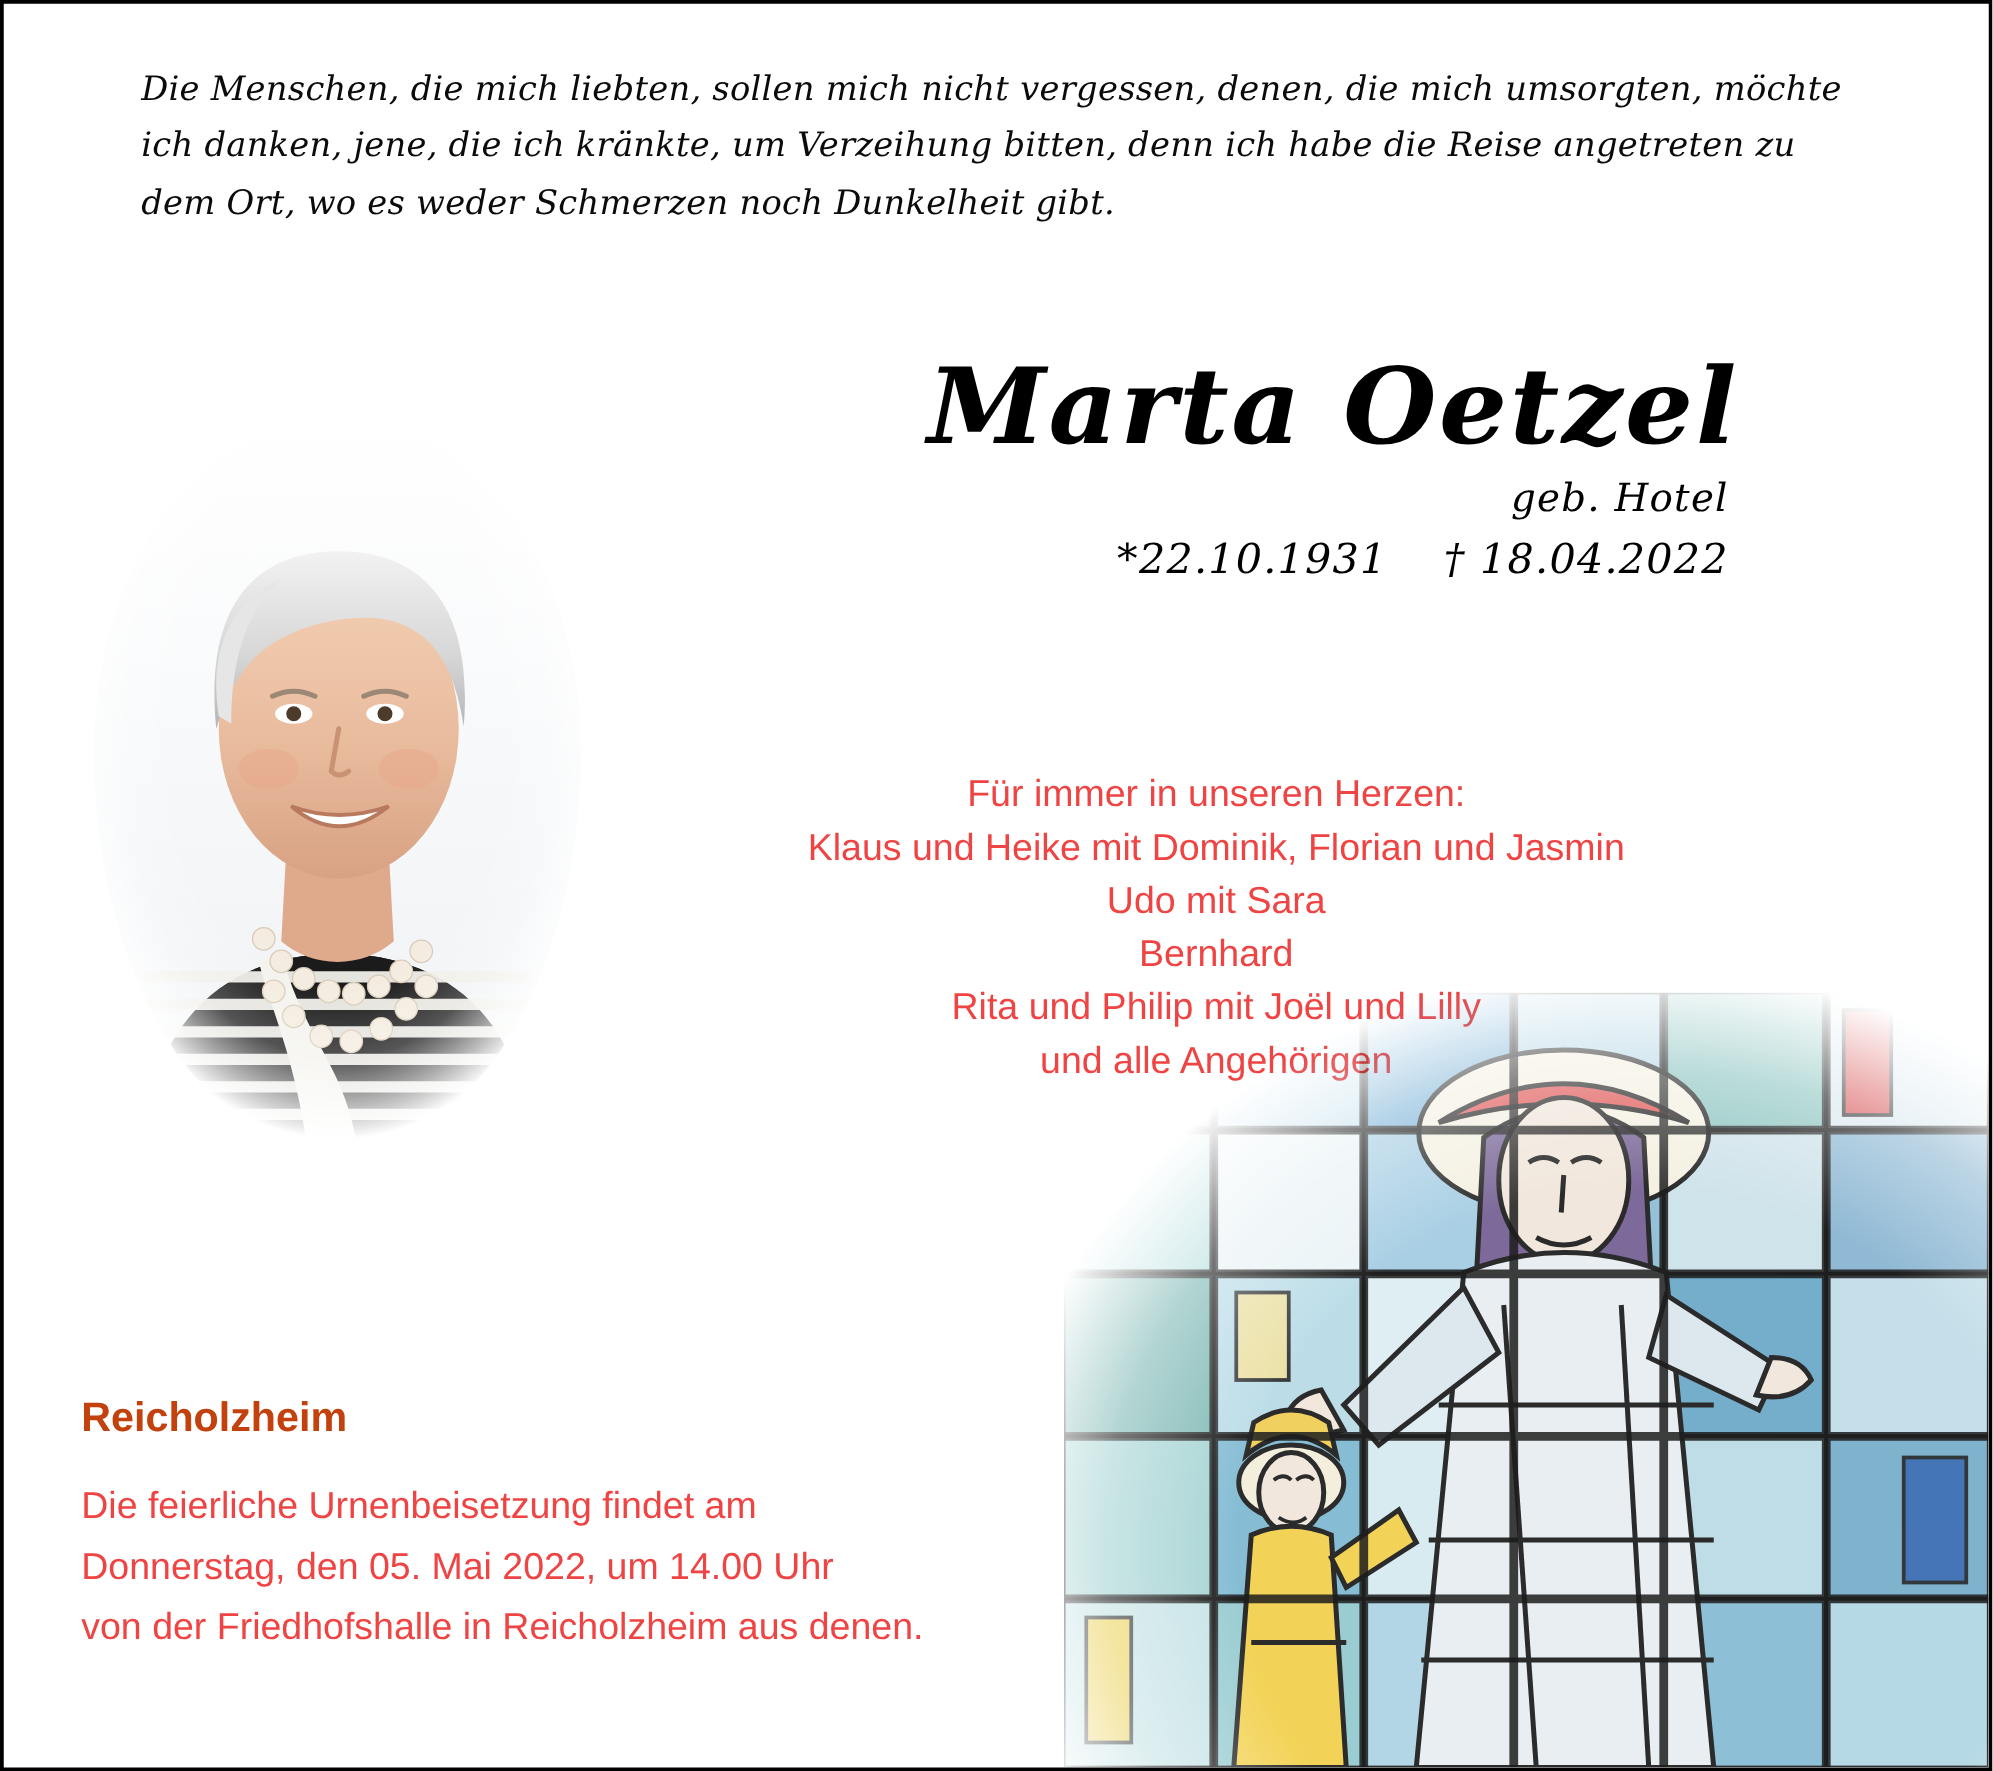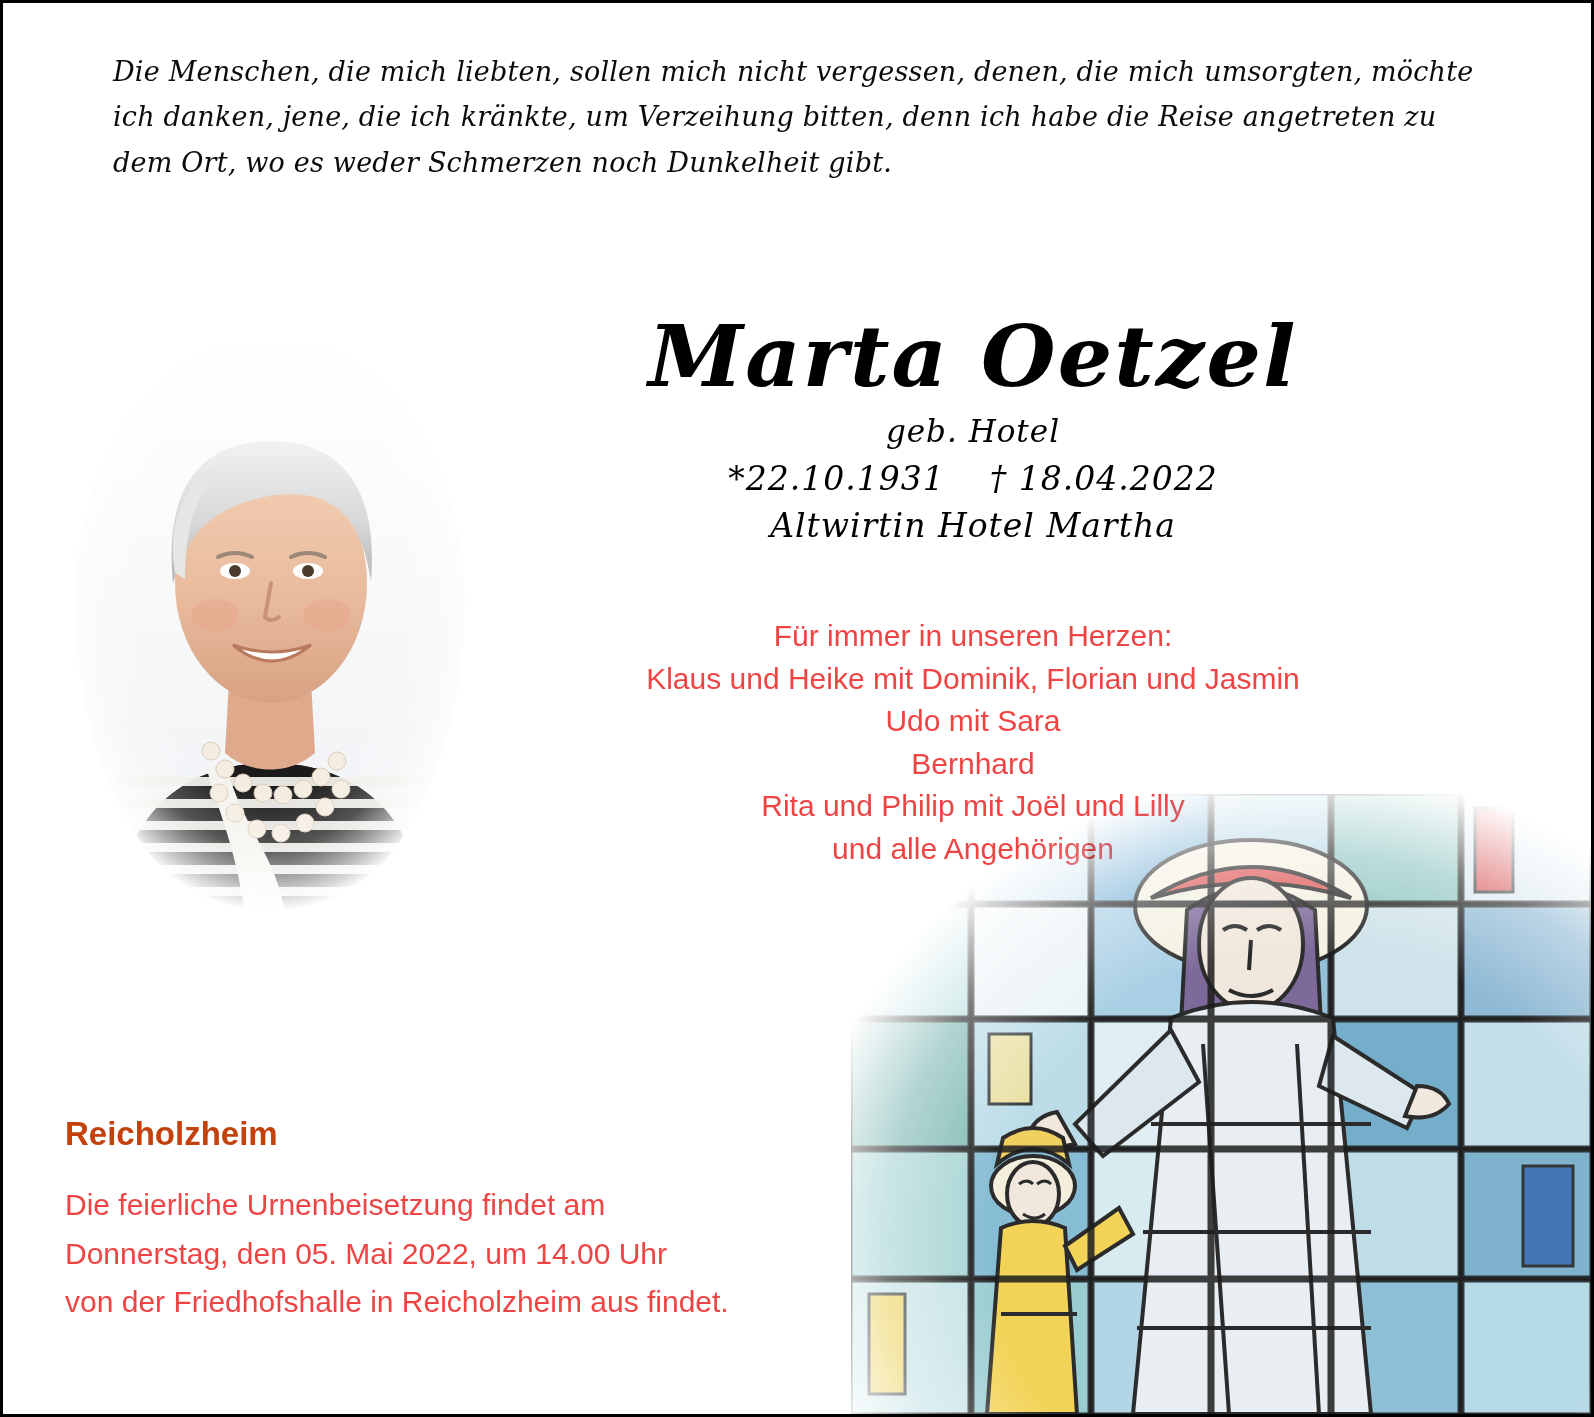--- a/index.html
+++ b/index.html
@@ -52,23 +52,22 @@
     mask-image: radial-gradient(ellipse 58% 56% at 50% 46%, #000 58%, rgba(0,0,0,0.75) 76%, rgba(0,0,0,0) 96%);
   }
   .portrait svg { display:block; width:100%; height:100%; }
 
   
   .name-block {
     position: absolute;
     left: 560px;
     top: 280px;
     width: 820px;
-    text-align: center;
+    text-align: right;
     color: #000;
-    margin-top: 32px;
   }
   .name {
     font-family: "DejaVu Serif", serif;
     font-style: italic;
     font-weight: bold;
     font-size: 84px;
     line-height: 1.0;
     letter-spacing: 2px;
     transform: scaleX(1.02);
   }
@@ -227,21 +226,20 @@
   </div>
 
   <div class="name-block">
     <div class="name">Marta Oetzel</div>
     <div class="maiden">geb. Hotel</div>
     <div class="dates">
       <span>*22.10.1931</span>
       <span class="sep"></span>
       <span>† 18.04.2022</span>
     </div>
-    <div class="role">Altwirtin Hotel Martha</div>
   </div>
 
   <div class="family">
     <div class="line">Für immer in unseren Herzen:</div>
     <div class="line">Klaus und Heike mit Dominik, Florian und Jasmin</div>
     <div class="line">Udo mit Sara</div>
     <div class="line">Bernhard</div>
     <div class="line">Rita und Philip mit Joël und Lilly</div>
     <div class="line">und alle Angehörigen</div>
   </div>
@@ -345,16 +343,16 @@
         <line x1="0" y1="355" x2="740" y2="355"></line>
         <line x1="0" y1="485" x2="740" y2="485"></line>
       </g>
     </svg>
   </div>
 
   <div class="place">Reicholzheim</div>
   <div class="service">
     <div>Die feierliche Urnenbeisetzung findet am</div>
     <div>Donnerstag, den 05. Mai 2022, um 14.00 Uhr</div>
-    <div>von der Friedhofshalle in Reicholzheim aus findet.</div>
+    <div>von der Friedhofshalle in Reicholzheim aus denen.</div>
   </div>
 
 </div>
 
 </body></html>

